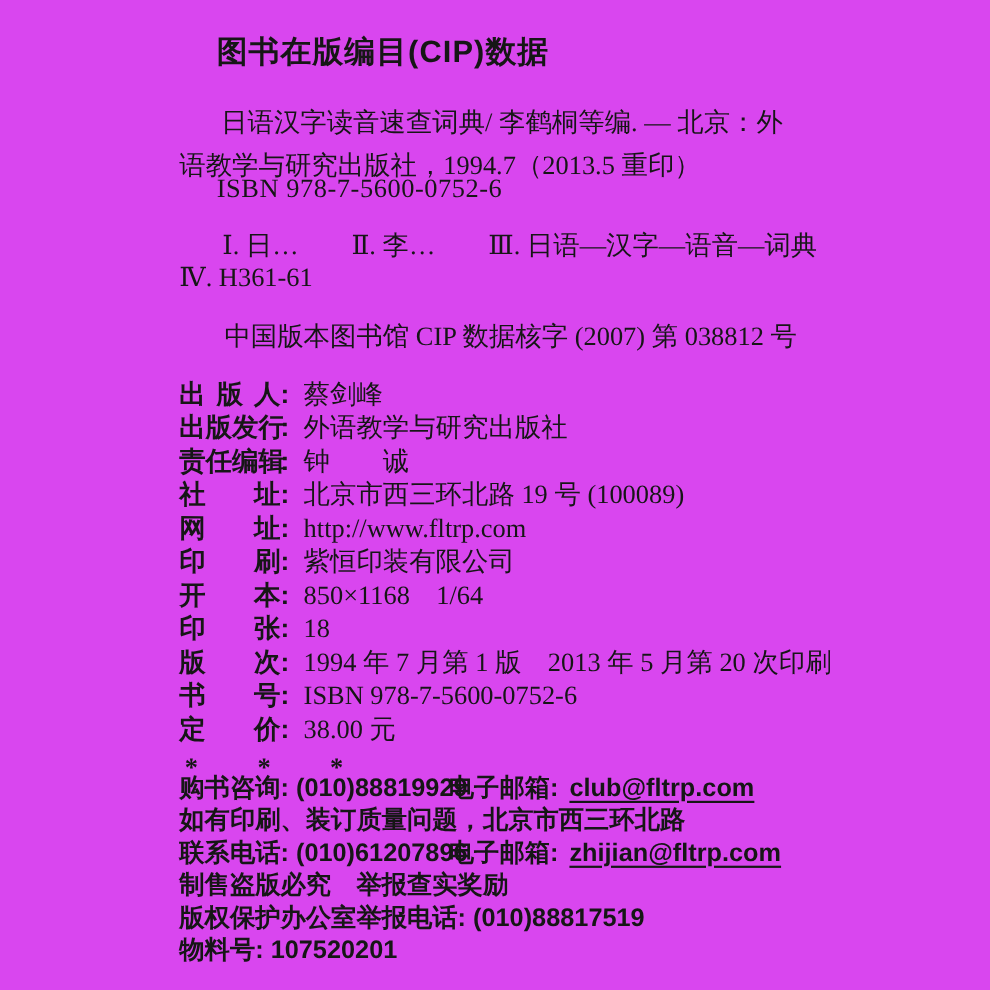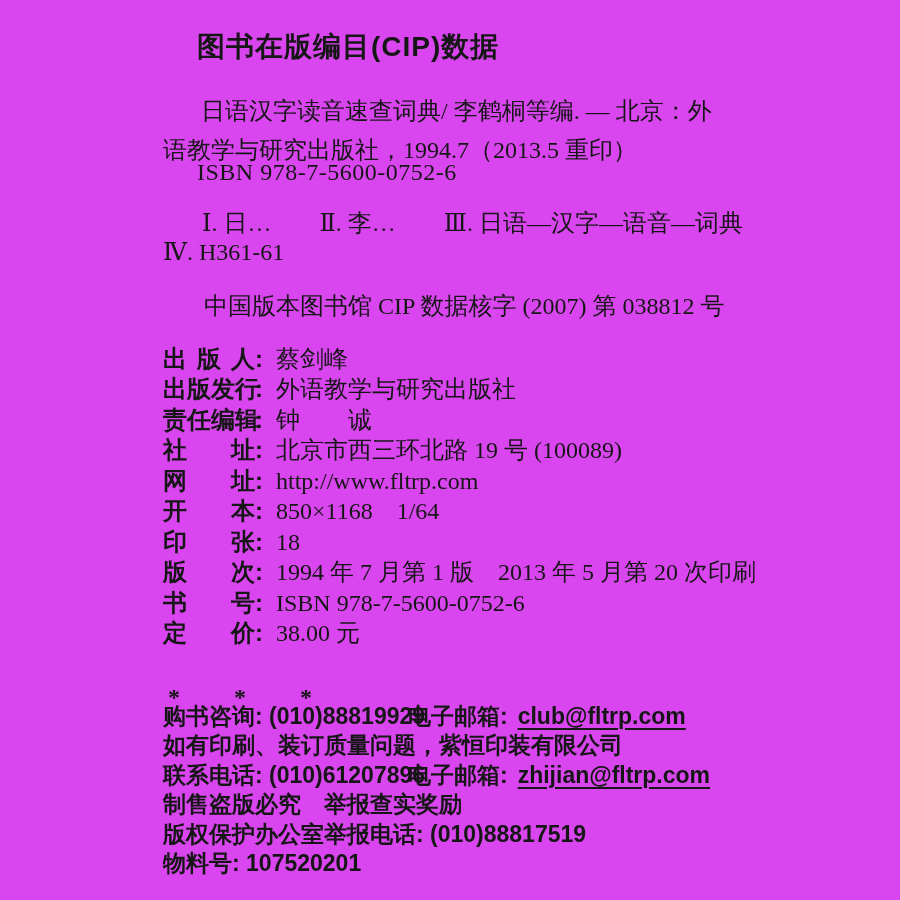--- a/index.html
+++ b/index.html
@@ -81,31 +81,32 @@
   <div class="abs body-text serif class-line2">Ⅳ. H361-61</div>
 
   <div class="abs body-text serif cip-record">中国版本图书馆 CIP 数据核字 (2007) 第 038812 号</div>
 
   <div class="abs colophon serif">
     <div class="c-row"><span class="c-label">出版人</span><span class="c-colon">:</span><span class="c-value">蔡剑峰</span></div>
     <div class="c-row"><span class="c-label">出版发行</span><span class="c-colon">:</span><span class="c-value">外语教学与研究出版社</span></div>
     <div class="c-row"><span class="c-label">责任编辑</span><span class="c-colon">:</span><span class="c-value">钟　　诚</span></div>
     <div class="c-row"><span class="c-label">社址</span><span class="c-colon">:</span><span class="c-value">北京市西三环北路 19 号 (100089)</span></div>
     <div class="c-row"><span class="c-label">网址</span><span class="c-colon">:</span><span class="c-value">http://www.fltrp.com</span></div>
+    <div class="c-row"><span class="c-label">印刷</span><span class="c-colon">:</span><span class="c-value">紫恒印装有限公司</span></div>
     <div class="c-row"><span class="c-label">开本</span><span class="c-colon">:</span><span class="c-value">850×1168　1/64</span></div>
     <div class="c-row"><span class="c-label">印张</span><span class="c-colon">:</span><span class="c-value">18</span></div>
     <div class="c-row"><span class="c-label">版次</span><span class="c-colon">:</span><span class="c-value">1994 年 7 月第 1 版　2013 年 5 月第 20 次印刷</span></div>
     <div class="c-row"><span class="c-label">书号</span><span class="c-colon">:</span><span class="c-value">ISBN 978-7-5600-0752-6</span></div>
     <div class="c-row"><span class="c-label">定价</span><span class="c-colon">:</span><span class="c-value">38.00 元</span></div>
   </div>
 
   <div class="abs separator serif">*　　*　　*</div>
 
   <div class="abs footer">
     <div class="footer-line"><span class="f-left">购书咨询: (010)88819929</span><span class="f-email-label">电子邮箱:</span><span class="f-email">club@fltrp.com</span></div>
-    <div class="footer-line">如有印刷、装订质量问题，紫恒印装有限公司</div>
+    <div class="footer-line">如有印刷、装订质量问题，北京市西三环北路</div>
     <div class="footer-line"><span class="f-left">联系电话: (010)61207896</span><span class="f-email-label">电子邮箱:</span><span class="f-email">zhijian@fltrp.com</span></div>
     <div class="footer-line">制售盗版必究　举报查实奖励</div>
     <div class="footer-line">版权保护办公室举报电话: (010)88817519</div>
     <div class="footer-line">物料号: 107520201</div>
   </div>
 
 </div>
 
 </body></html>

